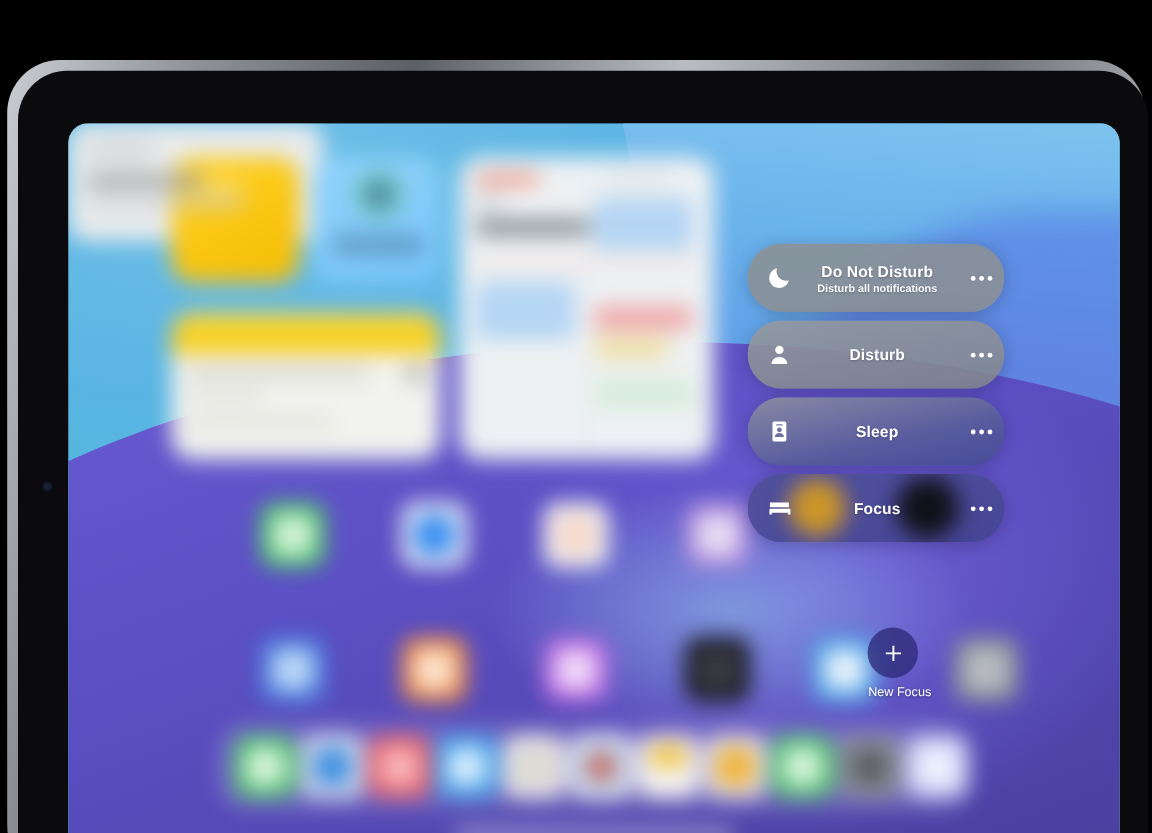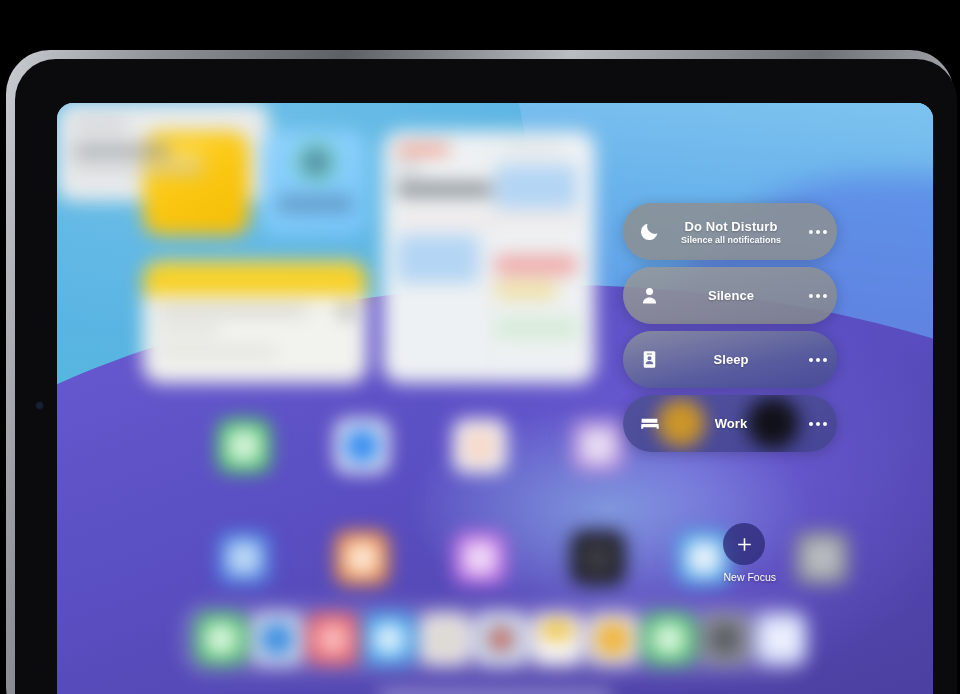--- a/index.html
+++ b/index.html
@@ -399,39 +399,39 @@
 
         <div class="focus-row r1">
           <div class="tint"></div>
           <div class="f-icon">
             <svg viewBox="0 0 24 24">
                 <path d="M21 14.3A9 9 0 0 1 9.7 3 9.5 9.5 0 1 0 21 14.3z"></path>
               </svg>
           </div>
           <div class="f-text">
             <div class="f-title">Do Not Disturb</div>
-            <div class="f-sub">Silence all notifications</div>
+            <div class="f-sub">Disturb all notifications</div>
           </div>
           <div class="f-more">
               <i></i>
               <i></i>
               <i></i>
             </div>
         </div>
 
         <div class="focus-row r2">
           <div class="tint"></div>
           <div class="f-icon">
             <svg viewBox="0 0 24 24">
                 <circle cx="12" cy="7.5" r="4"></circle>
                 <path d="M4.5 21c0-4.2 3.4-6.8 7.5-6.8s7.5 2.6 7.5 6.8z"></path>
               </svg>
           </div>
           <div class="f-text">
-            <div class="f-title">Silence</div>
+            <div class="f-title">Disturb</div>
           </div>
           <div class="f-more">
               <i></i>
               <i></i>
               <i></i>
             </div>
         </div>
 
         <div class="focus-row r3">
           <div class="tint"></div>
@@ -453,21 +453,21 @@
         <div class="focus-row r4">
           <div class="tint"></div>
           <div class="blob-o"></div>
           <div class="blob-k"></div>
           <div class="f-icon">
             <svg viewBox="0 0 24 24">
                 <path d="M3 11V6.5h18V11zm-.5 1.5h19a1 1 0 0 1 1 1V18h-2.3v-1.7H4.8V18H2.5v-4.5a1 1 0 0 1 1-1zM5.2 7.9h5.6v2.2H5.2zm8 0h5.6v2.2h-5.6z"></path>
               </svg>
           </div>
           <div class="f-text">
-            <div class="f-title">Work</div>
+            <div class="f-title">Focus</div>
           </div>
           <div class="f-more">
               <i></i>
               <i></i>
               <i></i>
             </div>
         </div>
       </div>
 
       <div id="new-focus">

